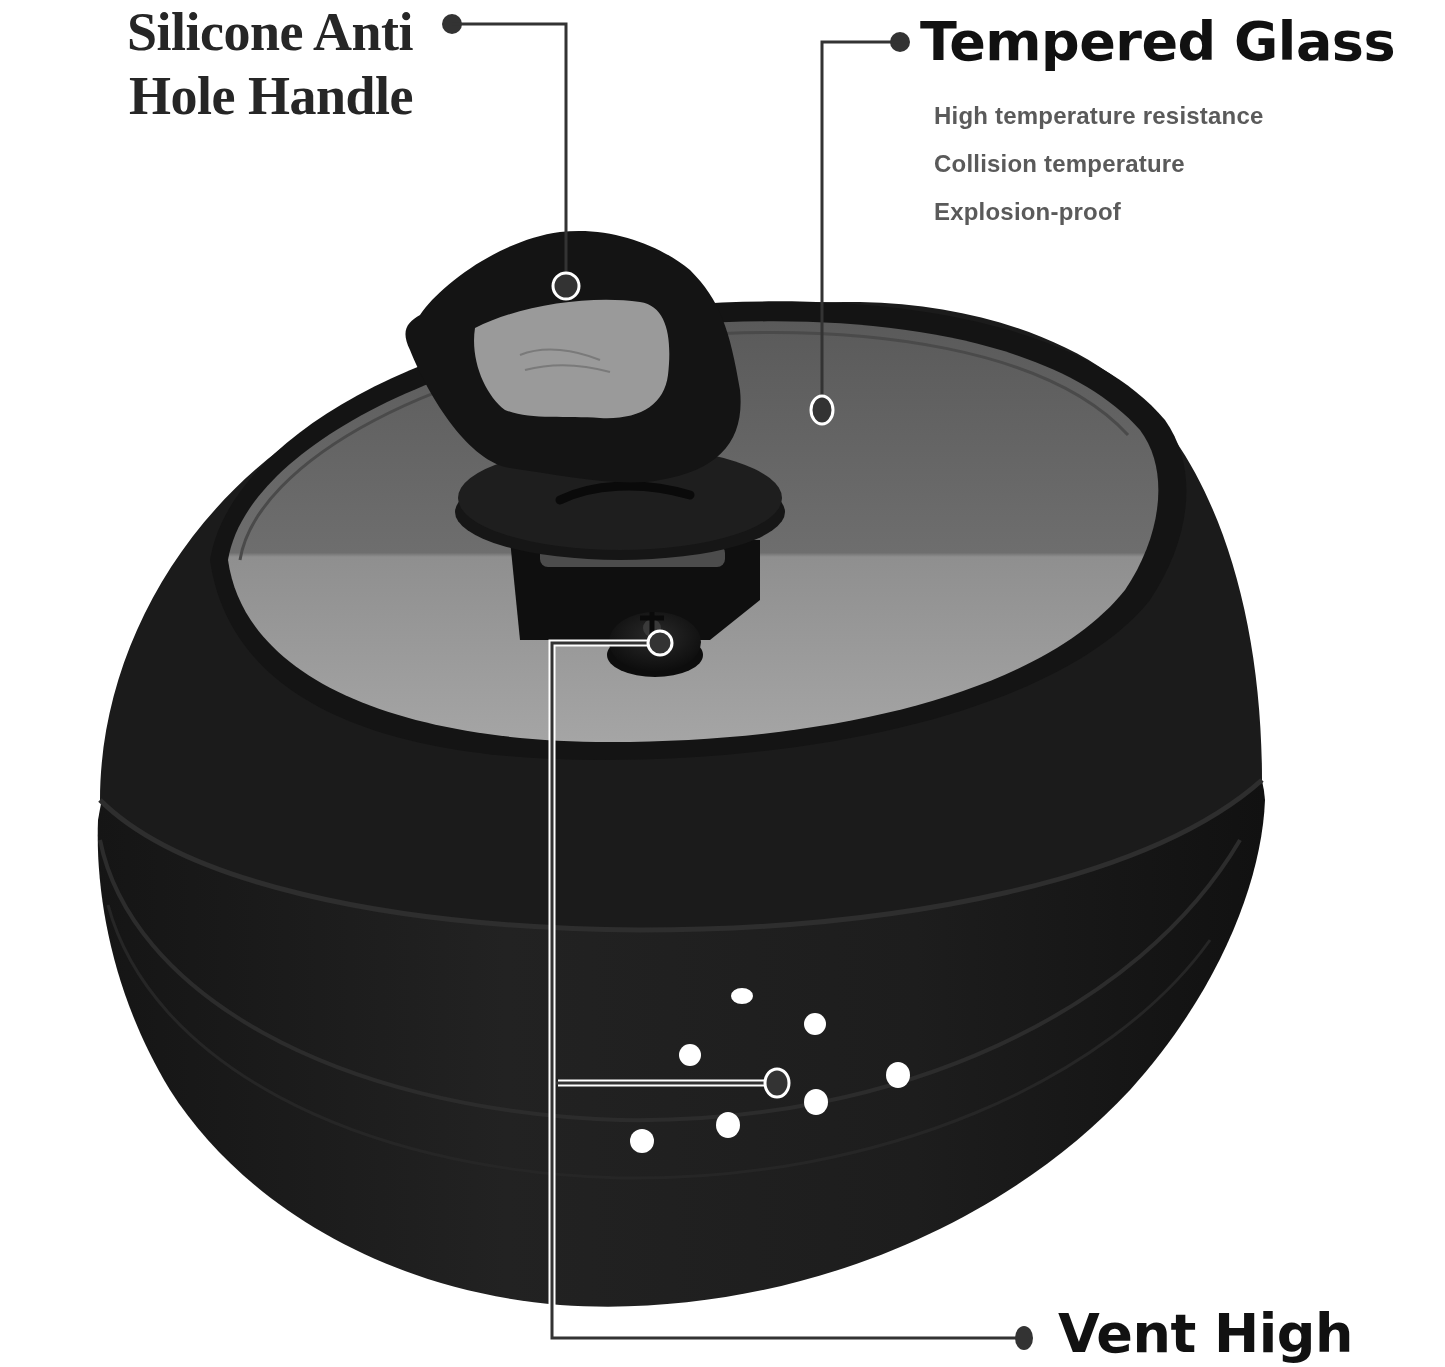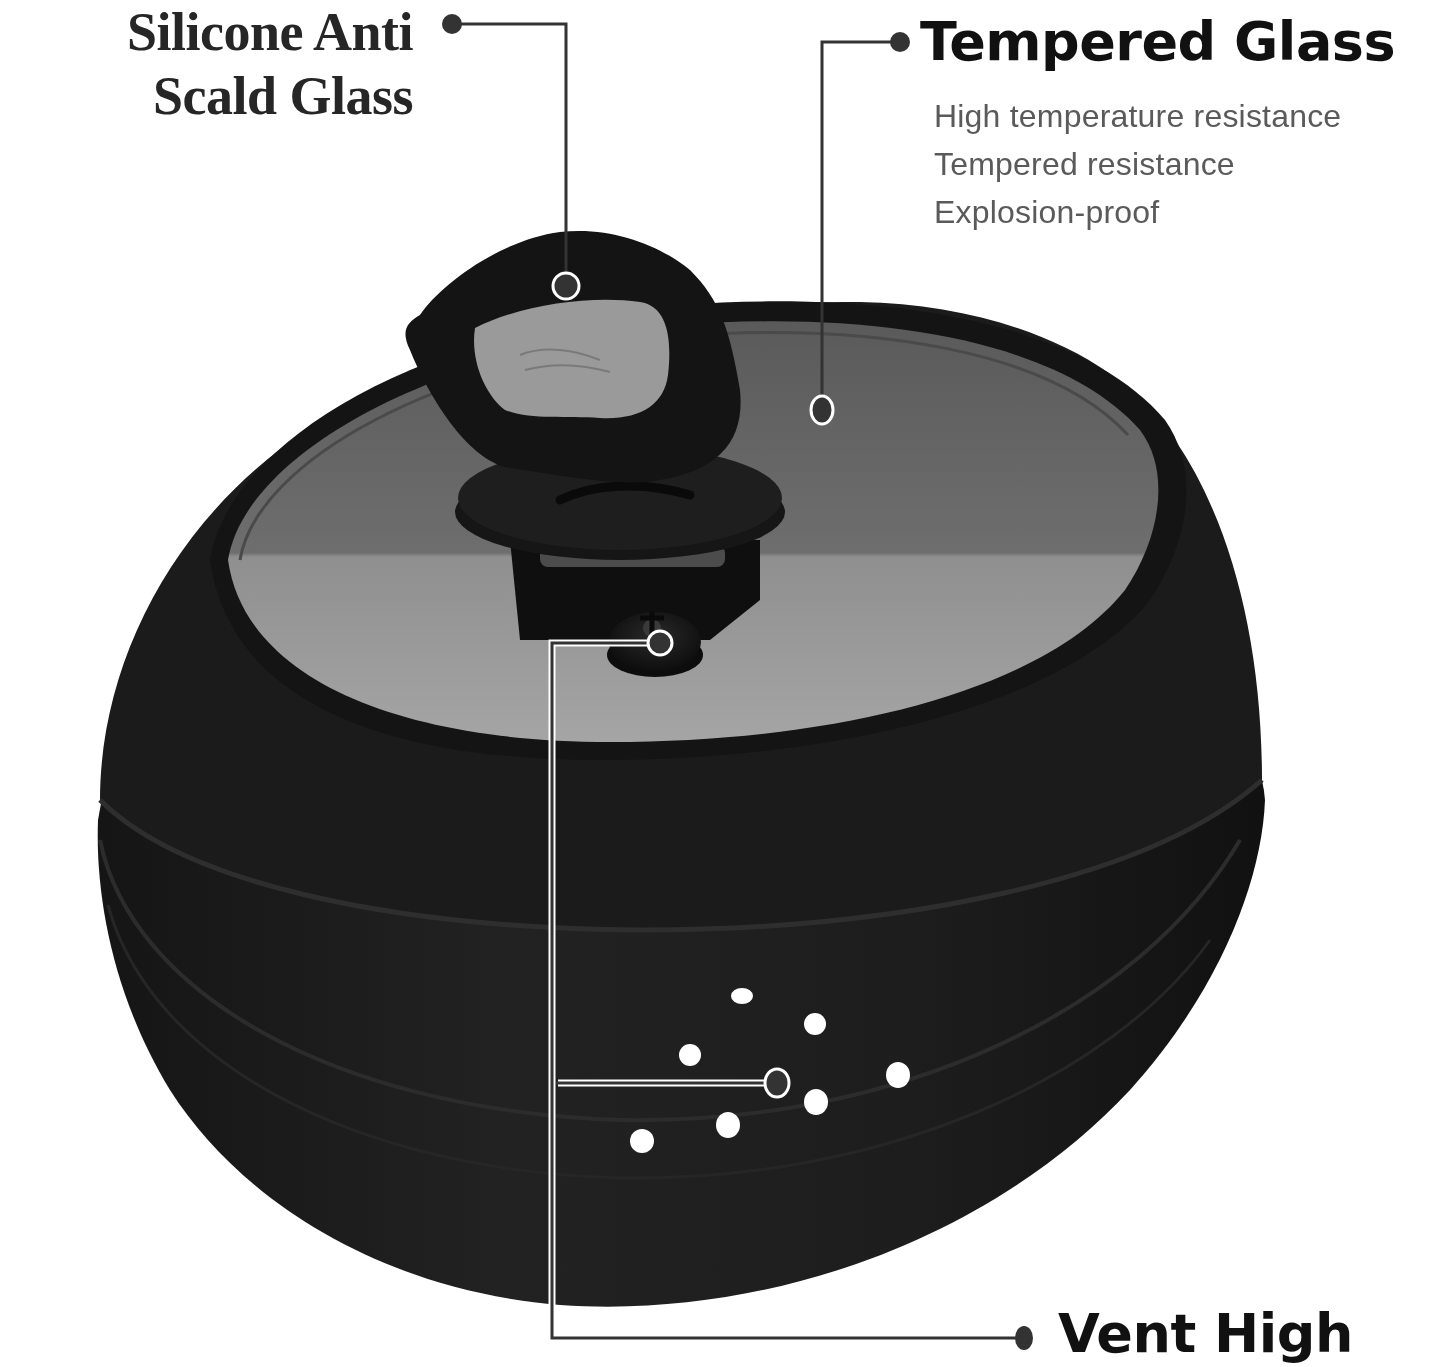--- a/index.html
+++ b/index.html
@@ -3,21 +3,21 @@
 <meta charset="utf-8">
 <style>
   html, body { margin: 0; padding: 0; background: #ffffff; }
   body { width: 1445px; height: 1367px; position: relative; overflow: hidden; font-family: "Liberation Sans", "DejaVu Sans", sans-serif; }
   .stage { position: absolute; left: 0; top: 0; width: 1445px; height: 1367px; }
   svg.art { position: absolute; left: 0; top: 0; width: 1445px; height: 1367px; }
   .label { position: absolute; color: #262626; font-family: "DejaVu Sans", "Liberation Sans", sans-serif; font-weight: bold; letter-spacing: -0.5px; white-space: nowrap; }
   .label-handle { right: 1032px; top: 0px; text-align: right; font-size: 54px; line-height: 64px; }
   .label-handle div { display: block; font-family: Liberation Serif, serif; }
   .label-glass { left: 920px; top: 10px; font-size: 54px; line-height: 64px; color: #111; }
-  .features { position: absolute; left: 934px; top: 92px; font-family: "Liberation Sans", "DejaVu Sans", sans-serif; font-weight: normal; font-size: 32px; line-height: 48px; color: #5a5a5a; letter-spacing: 0.2px; }
+  .features { position: absolute; left: 934px; top: 92px; font-family: "Liberation Sans", "DejaVu Sans", sans-serif; font-weight: bold; font-size: 24px; line-height: 48px; color: #5a5a5a; letter-spacing: 0.2px; }
   .features div { white-space: nowrap; }
   .label-vent { left: 1058px; top: 1302px; font-size: 54px; line-height: 64px; color: #111; }
 </style>
 </head>
 <body>
 
 <div class="stage">
 
   <svg class="art" viewBox="0 0 1445 1367" xmlns="http://www.w3.org/2000/svg">
     <defs>
@@ -143,26 +143,26 @@
       <polyline points="780,1083 558,1083" fill="none" stroke="#ffffff" stroke-width="7"></polyline>
       <polyline points="780,1083 556,1083" fill="none" stroke="#333333" stroke-width="3"></polyline>
       <circle cx="660" cy="643" r="12" fill="#333333" stroke="#ffffff" stroke-width="3"></circle>
       <ellipse cx="777" cy="1083" rx="12" ry="14" fill="#333333" stroke="#ffffff" stroke-width="3"></ellipse>
       <ellipse cx="1024" cy="1338" rx="9" ry="12" fill="#333333"></ellipse>
     </g>
   </svg>
 
   <div class="label label-handle">
     <div>Silicone Anti</div>
-    <div>Scald Glass</div>
+    <div>Hole Handle</div>
   </div>
 
   <div class="label label-glass">Tempered Glass</div>
 
   <div class="features">
     <div>High temperature resistance</div>
-    <div>Tempered resistance</div>
+    <div>Collision temperature</div>
     <div>Explosion-proof</div>
   </div>
 
   <div class="label label-vent">Vent High</div>
 
 </div>
 
 </body></html>

